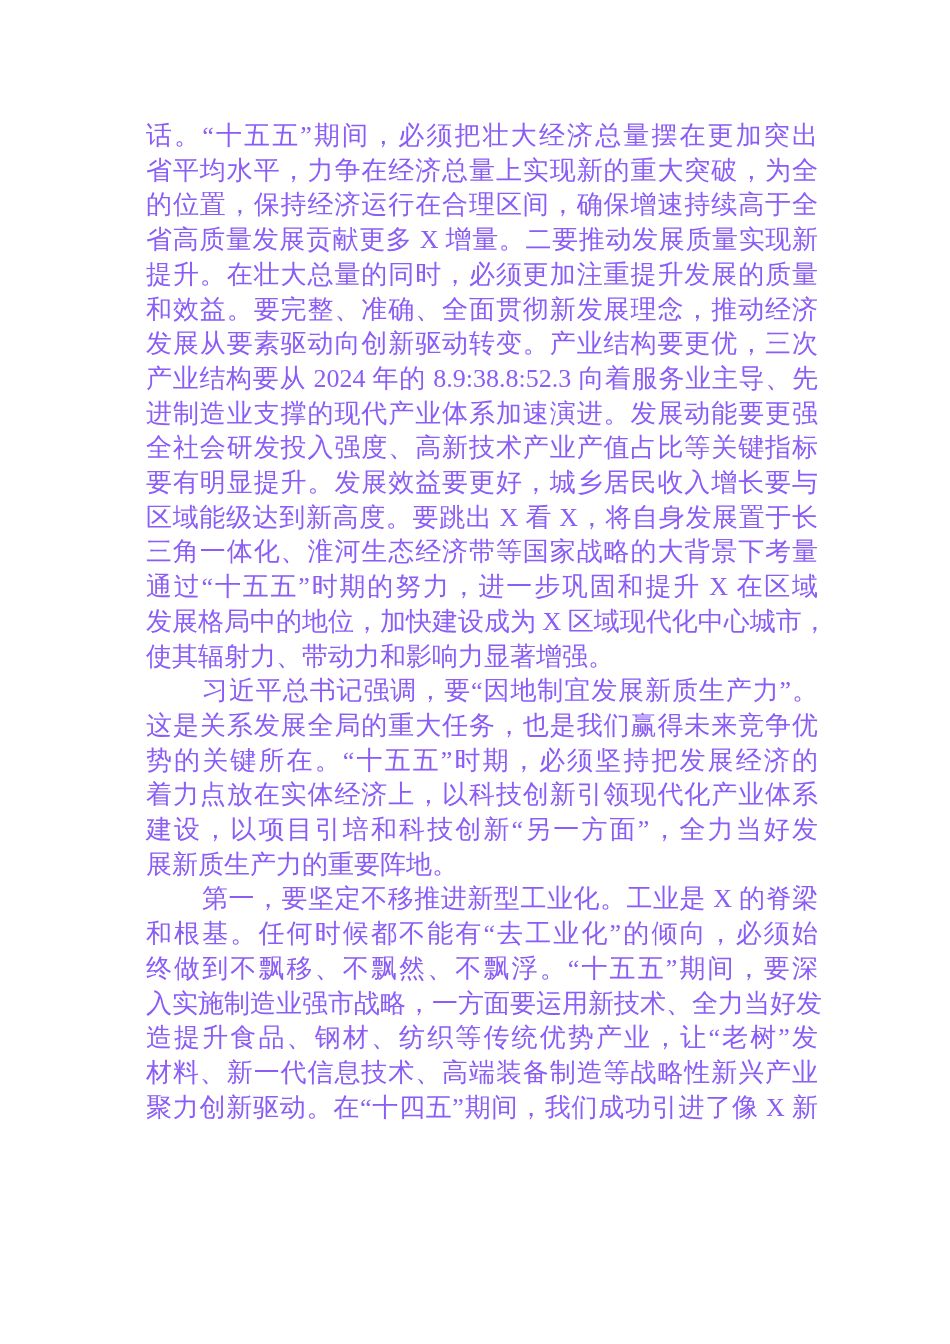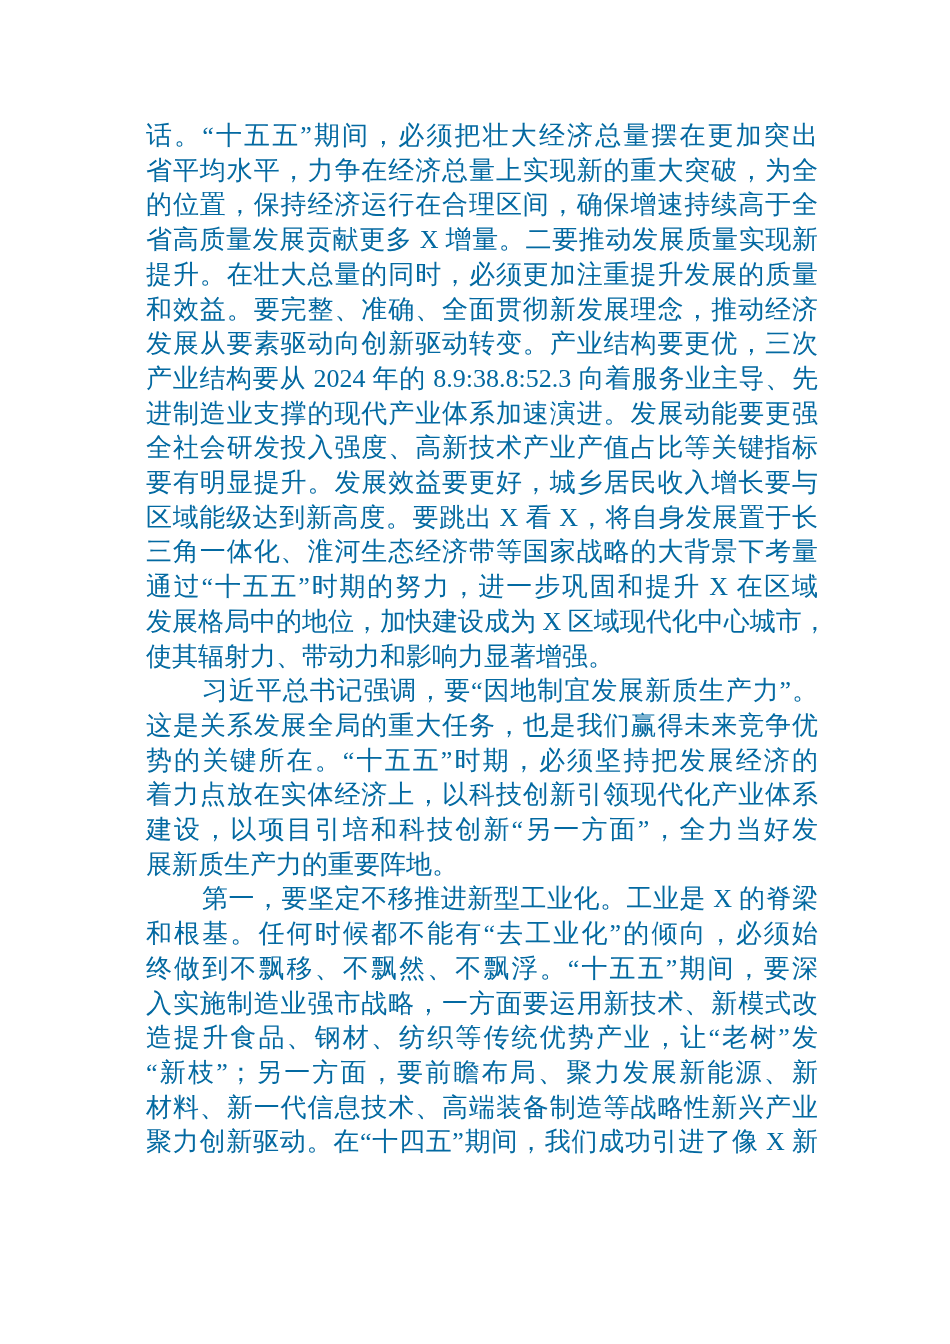--- a/index.html
+++ b/index.html
@@ -18,21 +18,21 @@
     left: 0; top: 0;
     width: 950px;
     height: 1344px;
     background: #ffffff;
   }
   .text-block {
     position: absolute;
     left: 146px;
     top: 119px;
     width: 672px;
-    color: #0369a1;
+    color: #8b5cf6;
     font-family: "Liberation Serif", "DejaVu Serif", serif;
     font-size: 26px;
     line-height: 34.7px;
   }
   .para {
     margin: 0;
     padding: 0;
   }
   .line {
     text-align: justify;
@@ -82,20 +82,19 @@
         <div class="line">这是关系发展全局的重大任务，也是我们赢得未来竞争优</div>
         <div class="line">势的关键所在。“十五五”时期，必须坚持把发展经济的</div>
         <div class="line">着力点放在实体经济上，以科技创新引领现代化产业体系</div>
         <div class="line">建设，以项目引培和科技创新“另一方面”，全力当好发</div>
         <div class="line para-end">展新质生产力的重要阵地。</div>
       </div>
     <div class="para">
         <div class="line indent">第一，要坚定不移推进新型工业化。工业是 X 的脊梁</div>
         <div class="line">和根基。任何时候都不能有“去工业化”的倾向，必须始</div>
         <div class="line">终做到不飘移、不飘然、不飘浮。“十五五”期间，要深</div>
-        <div class="line">入实施制造业强市战略，一方面要运用新技术、新模式改</div>
+        <div class="line">入实施制造业强市战略，一方面要运用新技术、全力当好发</div>
         <div class="line">造提升食品、钢材、纺织等传统优势产业，让“老树”发</div>
-        <div class="line">“新枝”；另一方面，要前瞻布局、聚力发展新能源、新</div>
         <div class="line">材料、新一代信息技术、高端装备制造等战略性新兴产业</div>
         <div class="line">聚力创新驱动。在“十四五”期间，我们成功引进了像 X 新</div>
       </div>
   </div>
 </div>
 
 </body></html>

